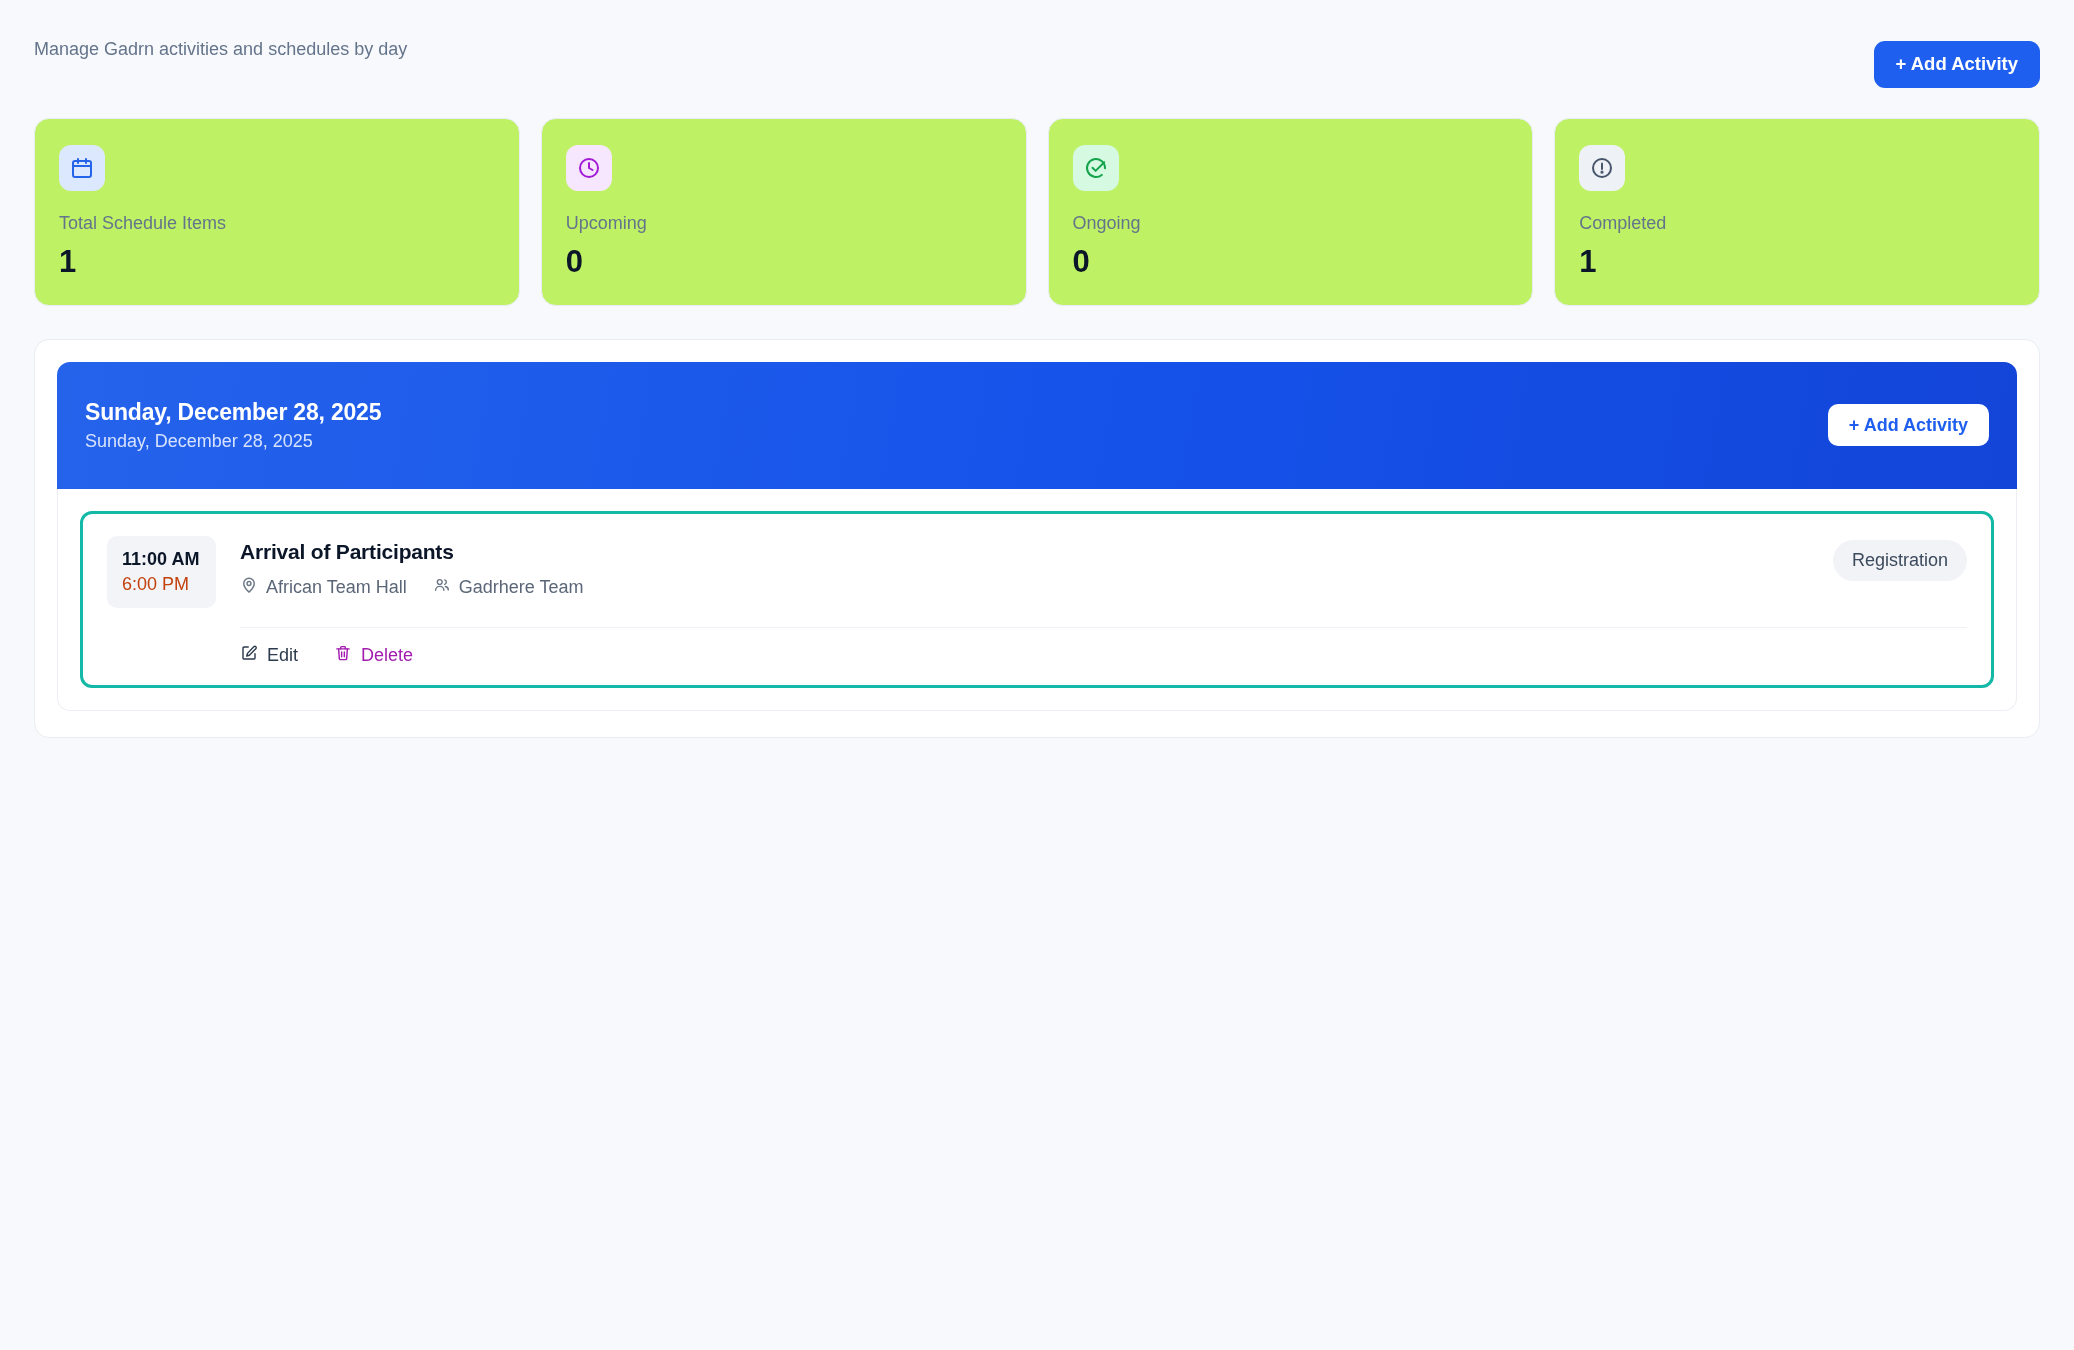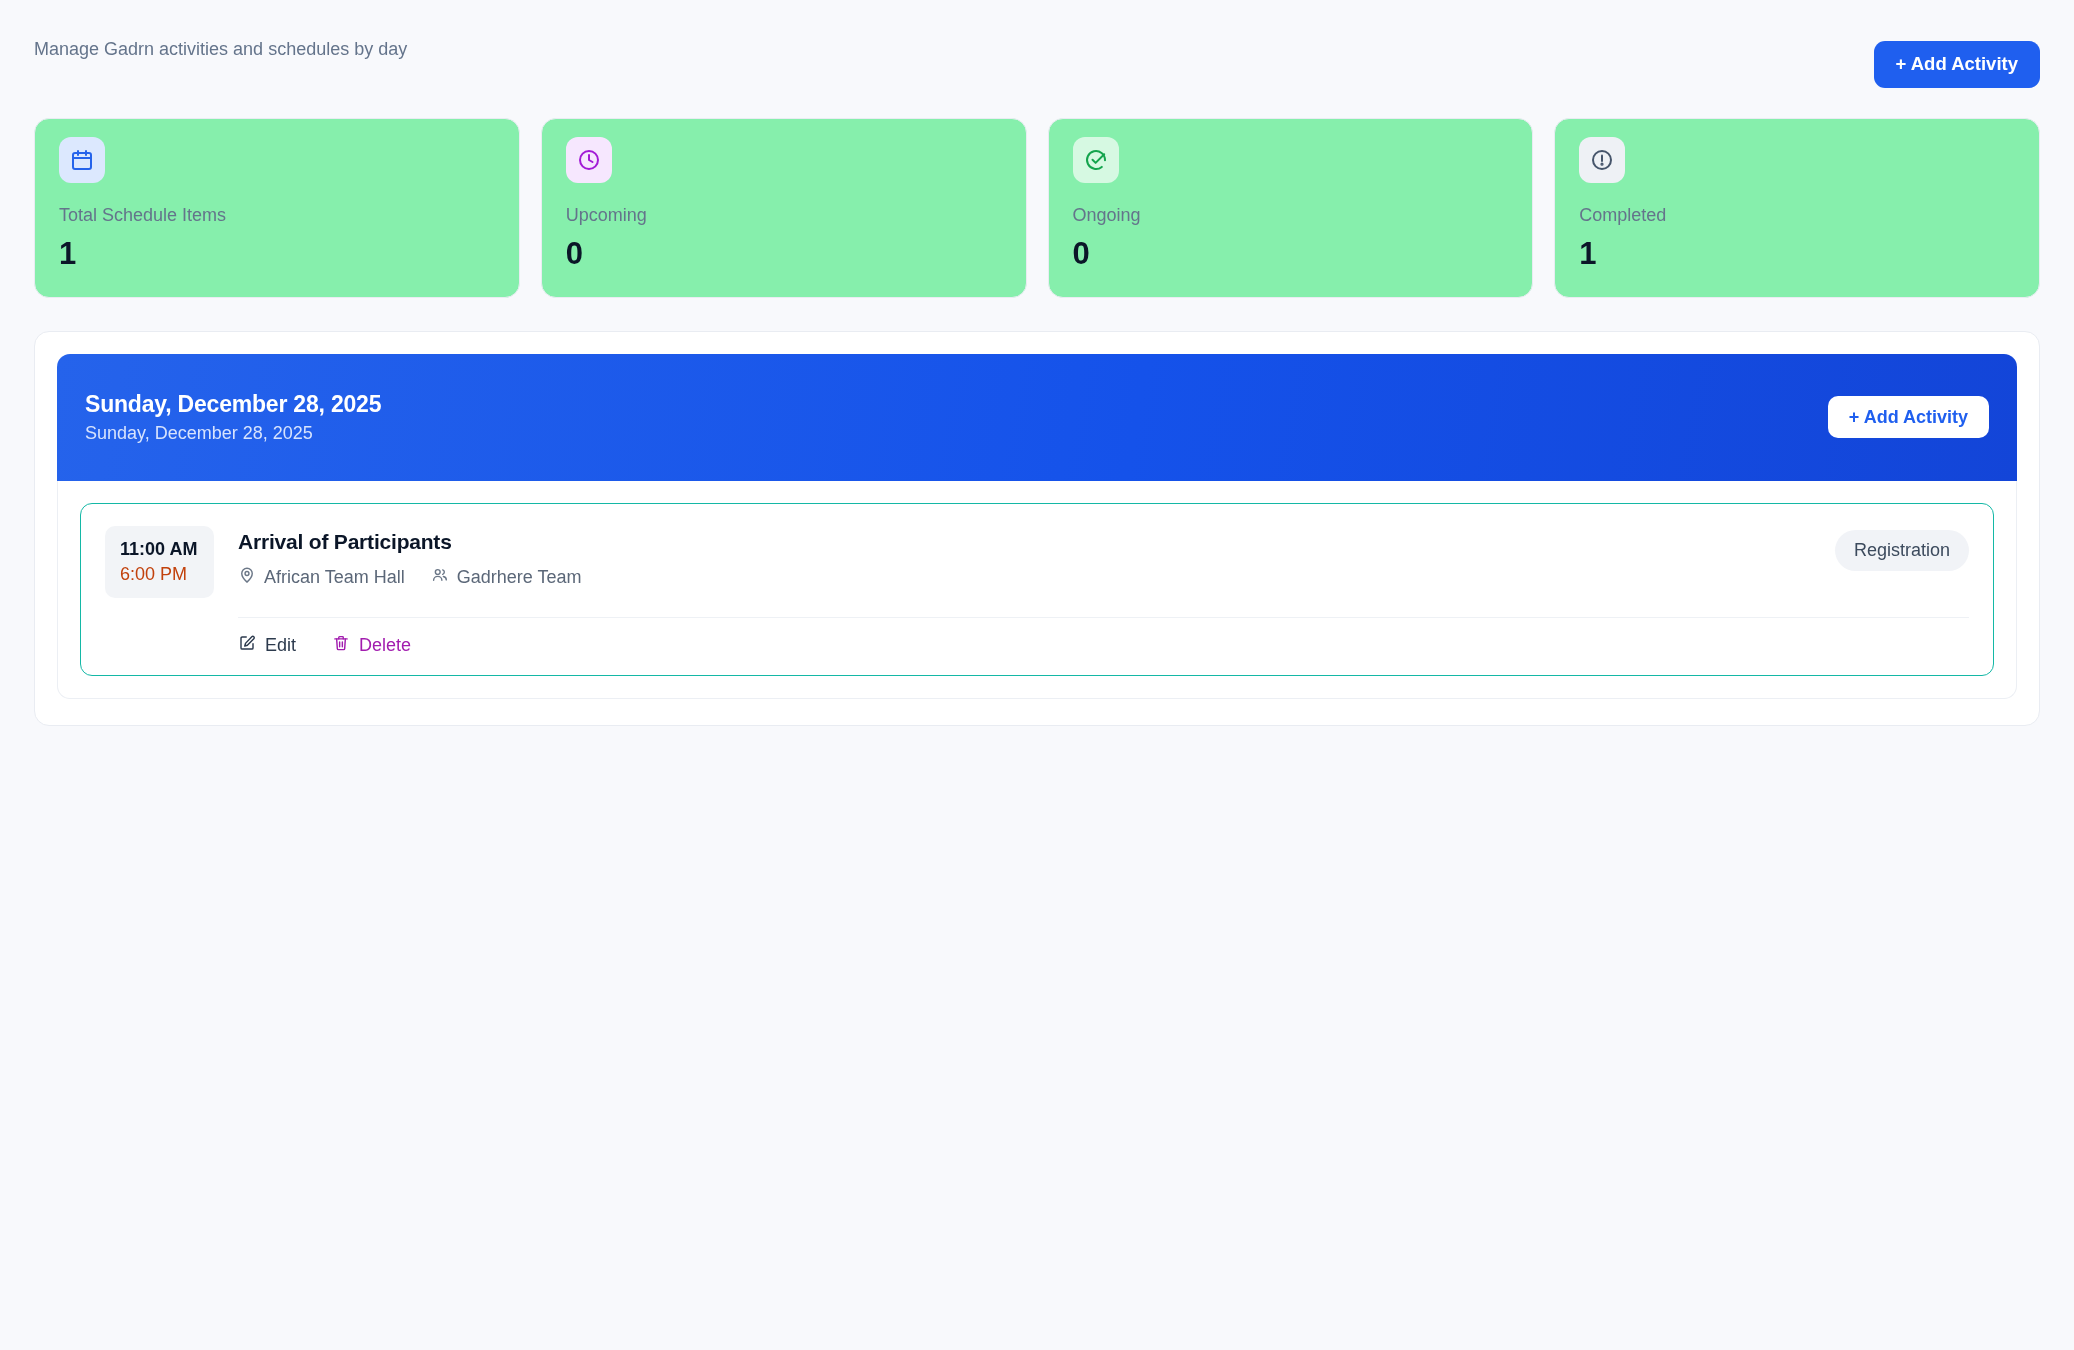--- a/index.html
+++ b/index.html
@@ -38,24 +38,24 @@
   }
 
   
   .stats-row {
     display: grid;
     grid-template-columns: repeat(4, 1fr);
     gap: 21px;
     margin-bottom: 33px;
   }
   .stat-card {
-    background: #86efac;
+    background: #bef264;
     border: 1px solid #e9ecf2;
     border-radius: 15px;
-    padding: 18px 24px 28px 24px;
+    padding: 26px 24px 28px 24px;
     min-height: 173px;
   }
   .stat-icon {
     width: 46px; height: 46px;
     border-radius: 12px;
     display: flex; align-items: center; justify-content: center;
     margin-bottom: 22px;
   }
   .stat-icon.blue   { background: #dce8fe; color: #2563eb; }
   .stat-icon.purple { background: #f6e7fe; color: #a21bd6; }
@@ -147,21 +147,21 @@
   }
   .day-body {
     border: 1px solid #eceff4;
     border-top: none;
     border-radius: 0 0 13px 13px;
     padding: 22px;
   }
 
   
   .activity-card {
-    border: 1px solid #14b8a6;
+    border: 3px solid #14b8a6;
     border-radius: 12px;
     padding: 22px 24px 20px 24px;
     display: flex; flex-direction: column;
   }
   .activity-top { display: flex; align-items: flex-start; gap: 24px; }
   .time-badge {
     background: #f2f4f7;
     border-radius: 10px;
     padding: 12px 15px;
     text-align: left;

